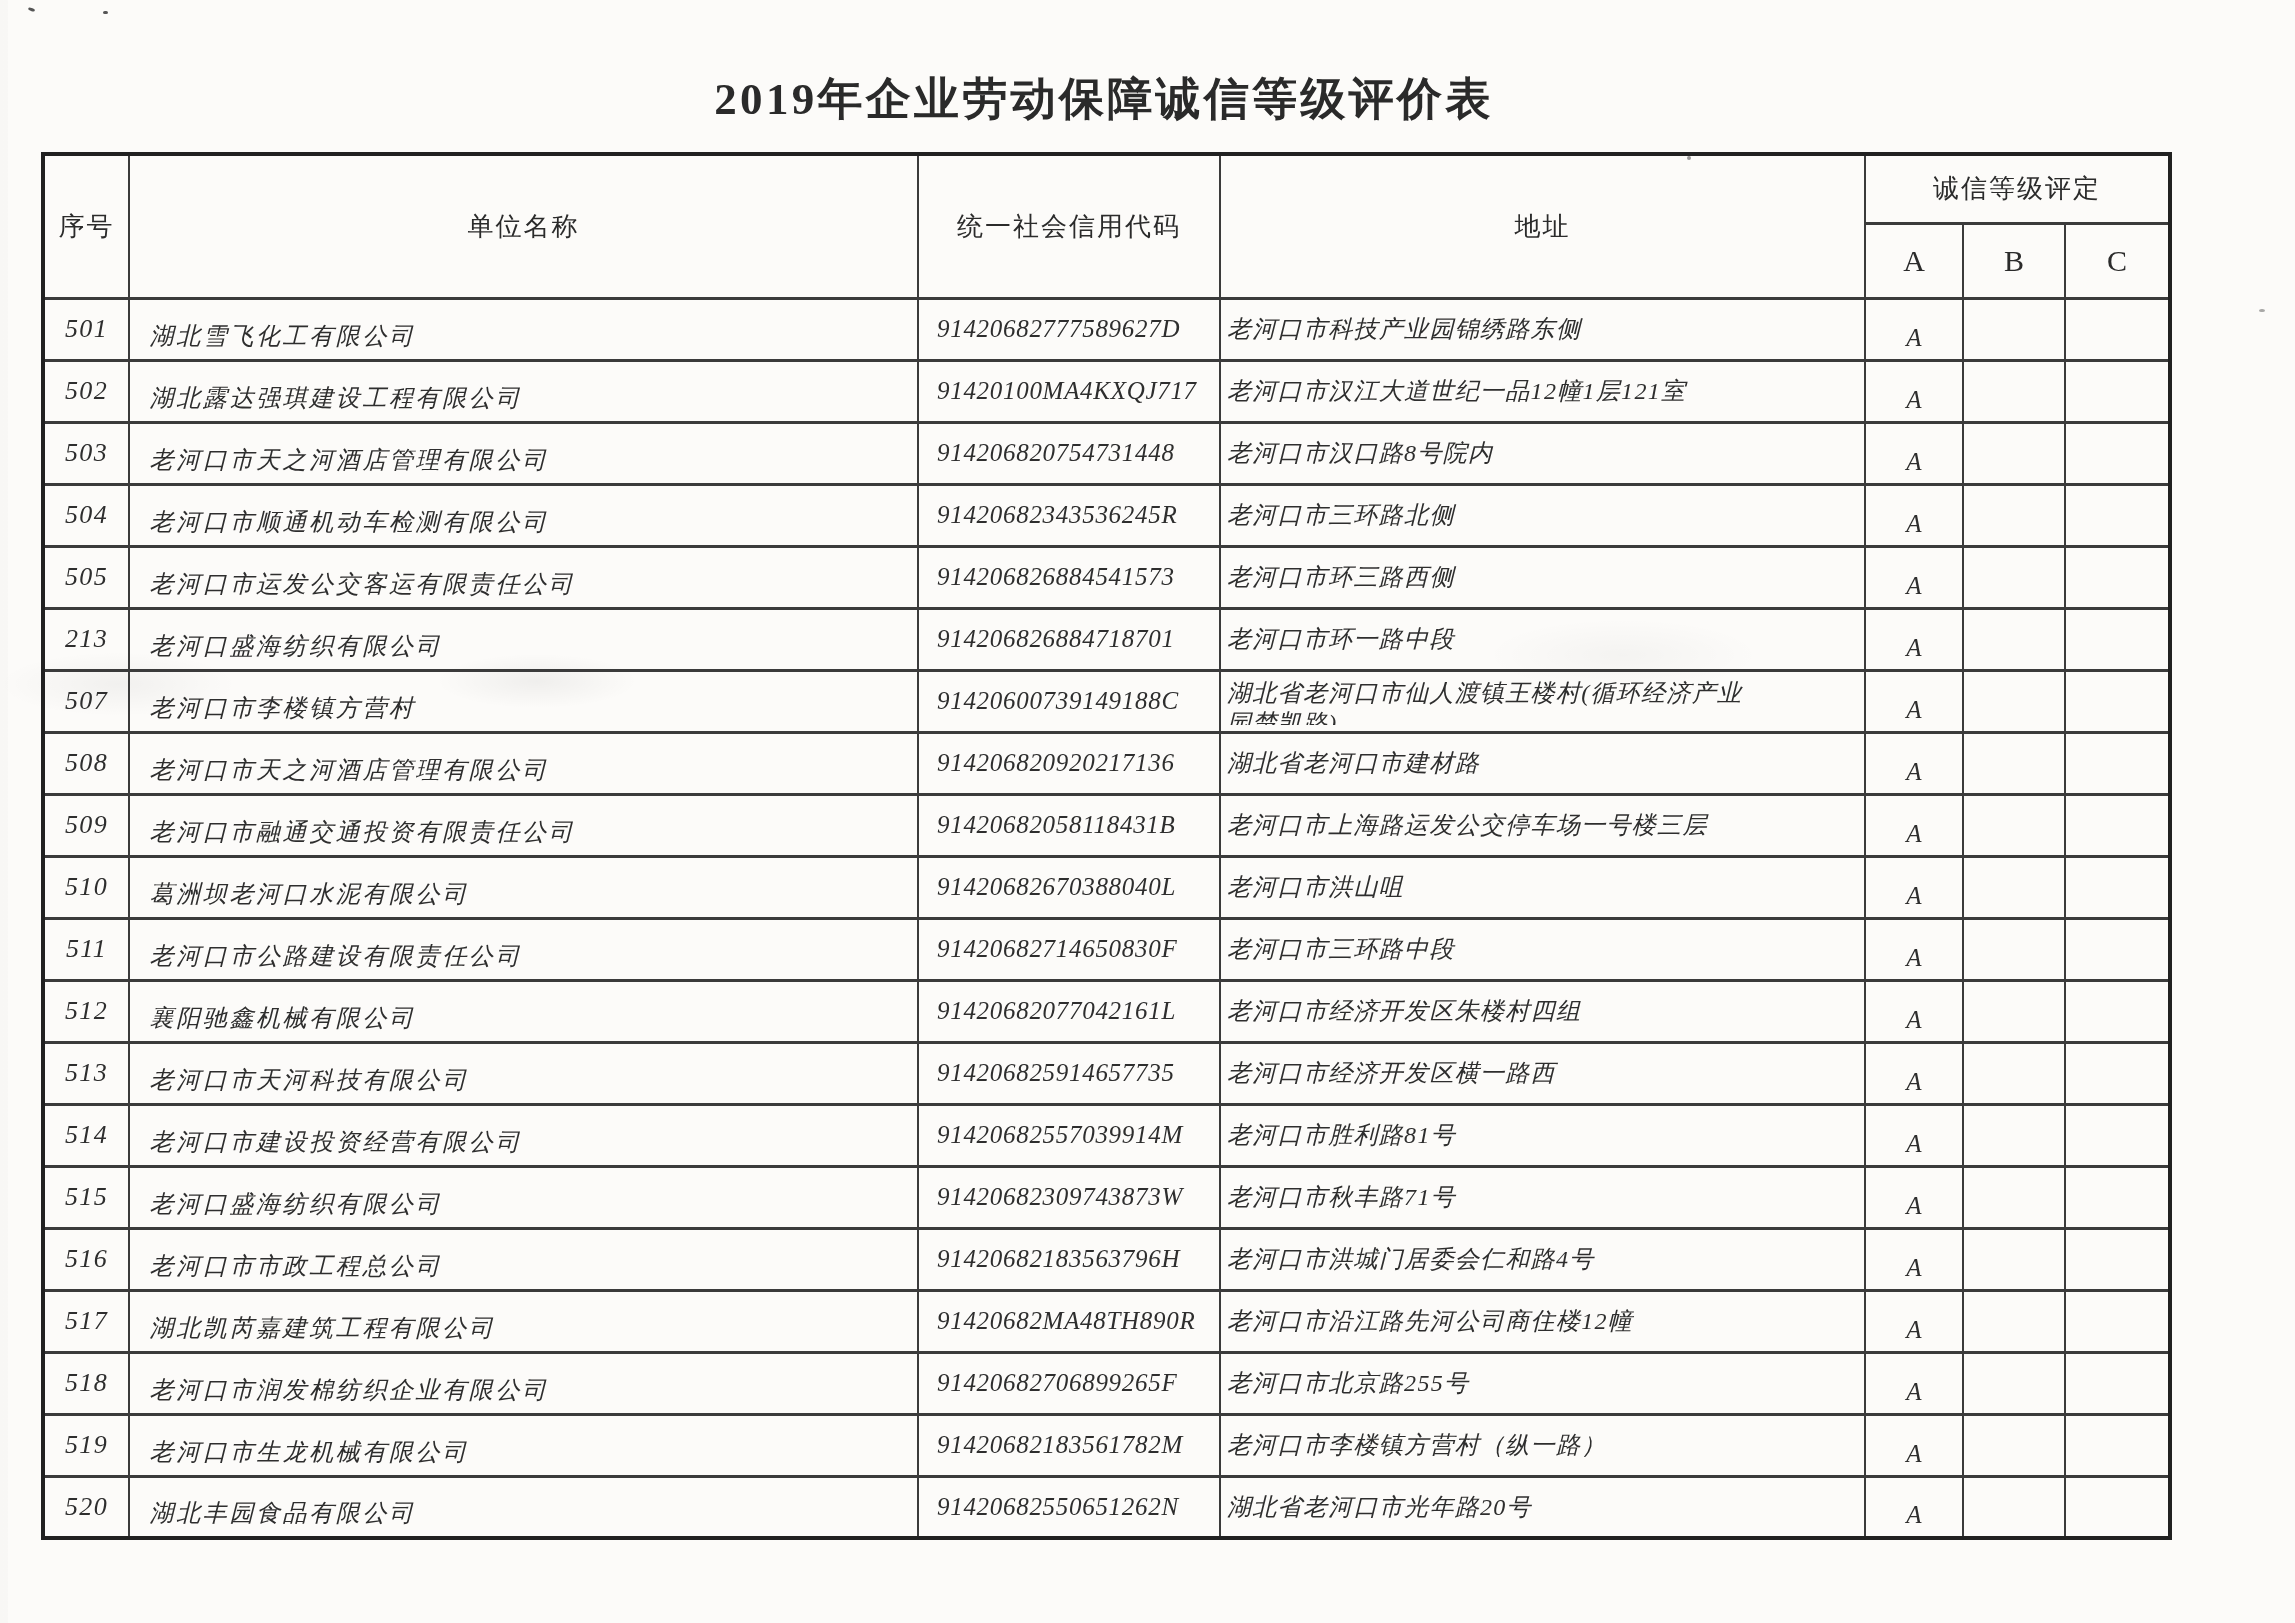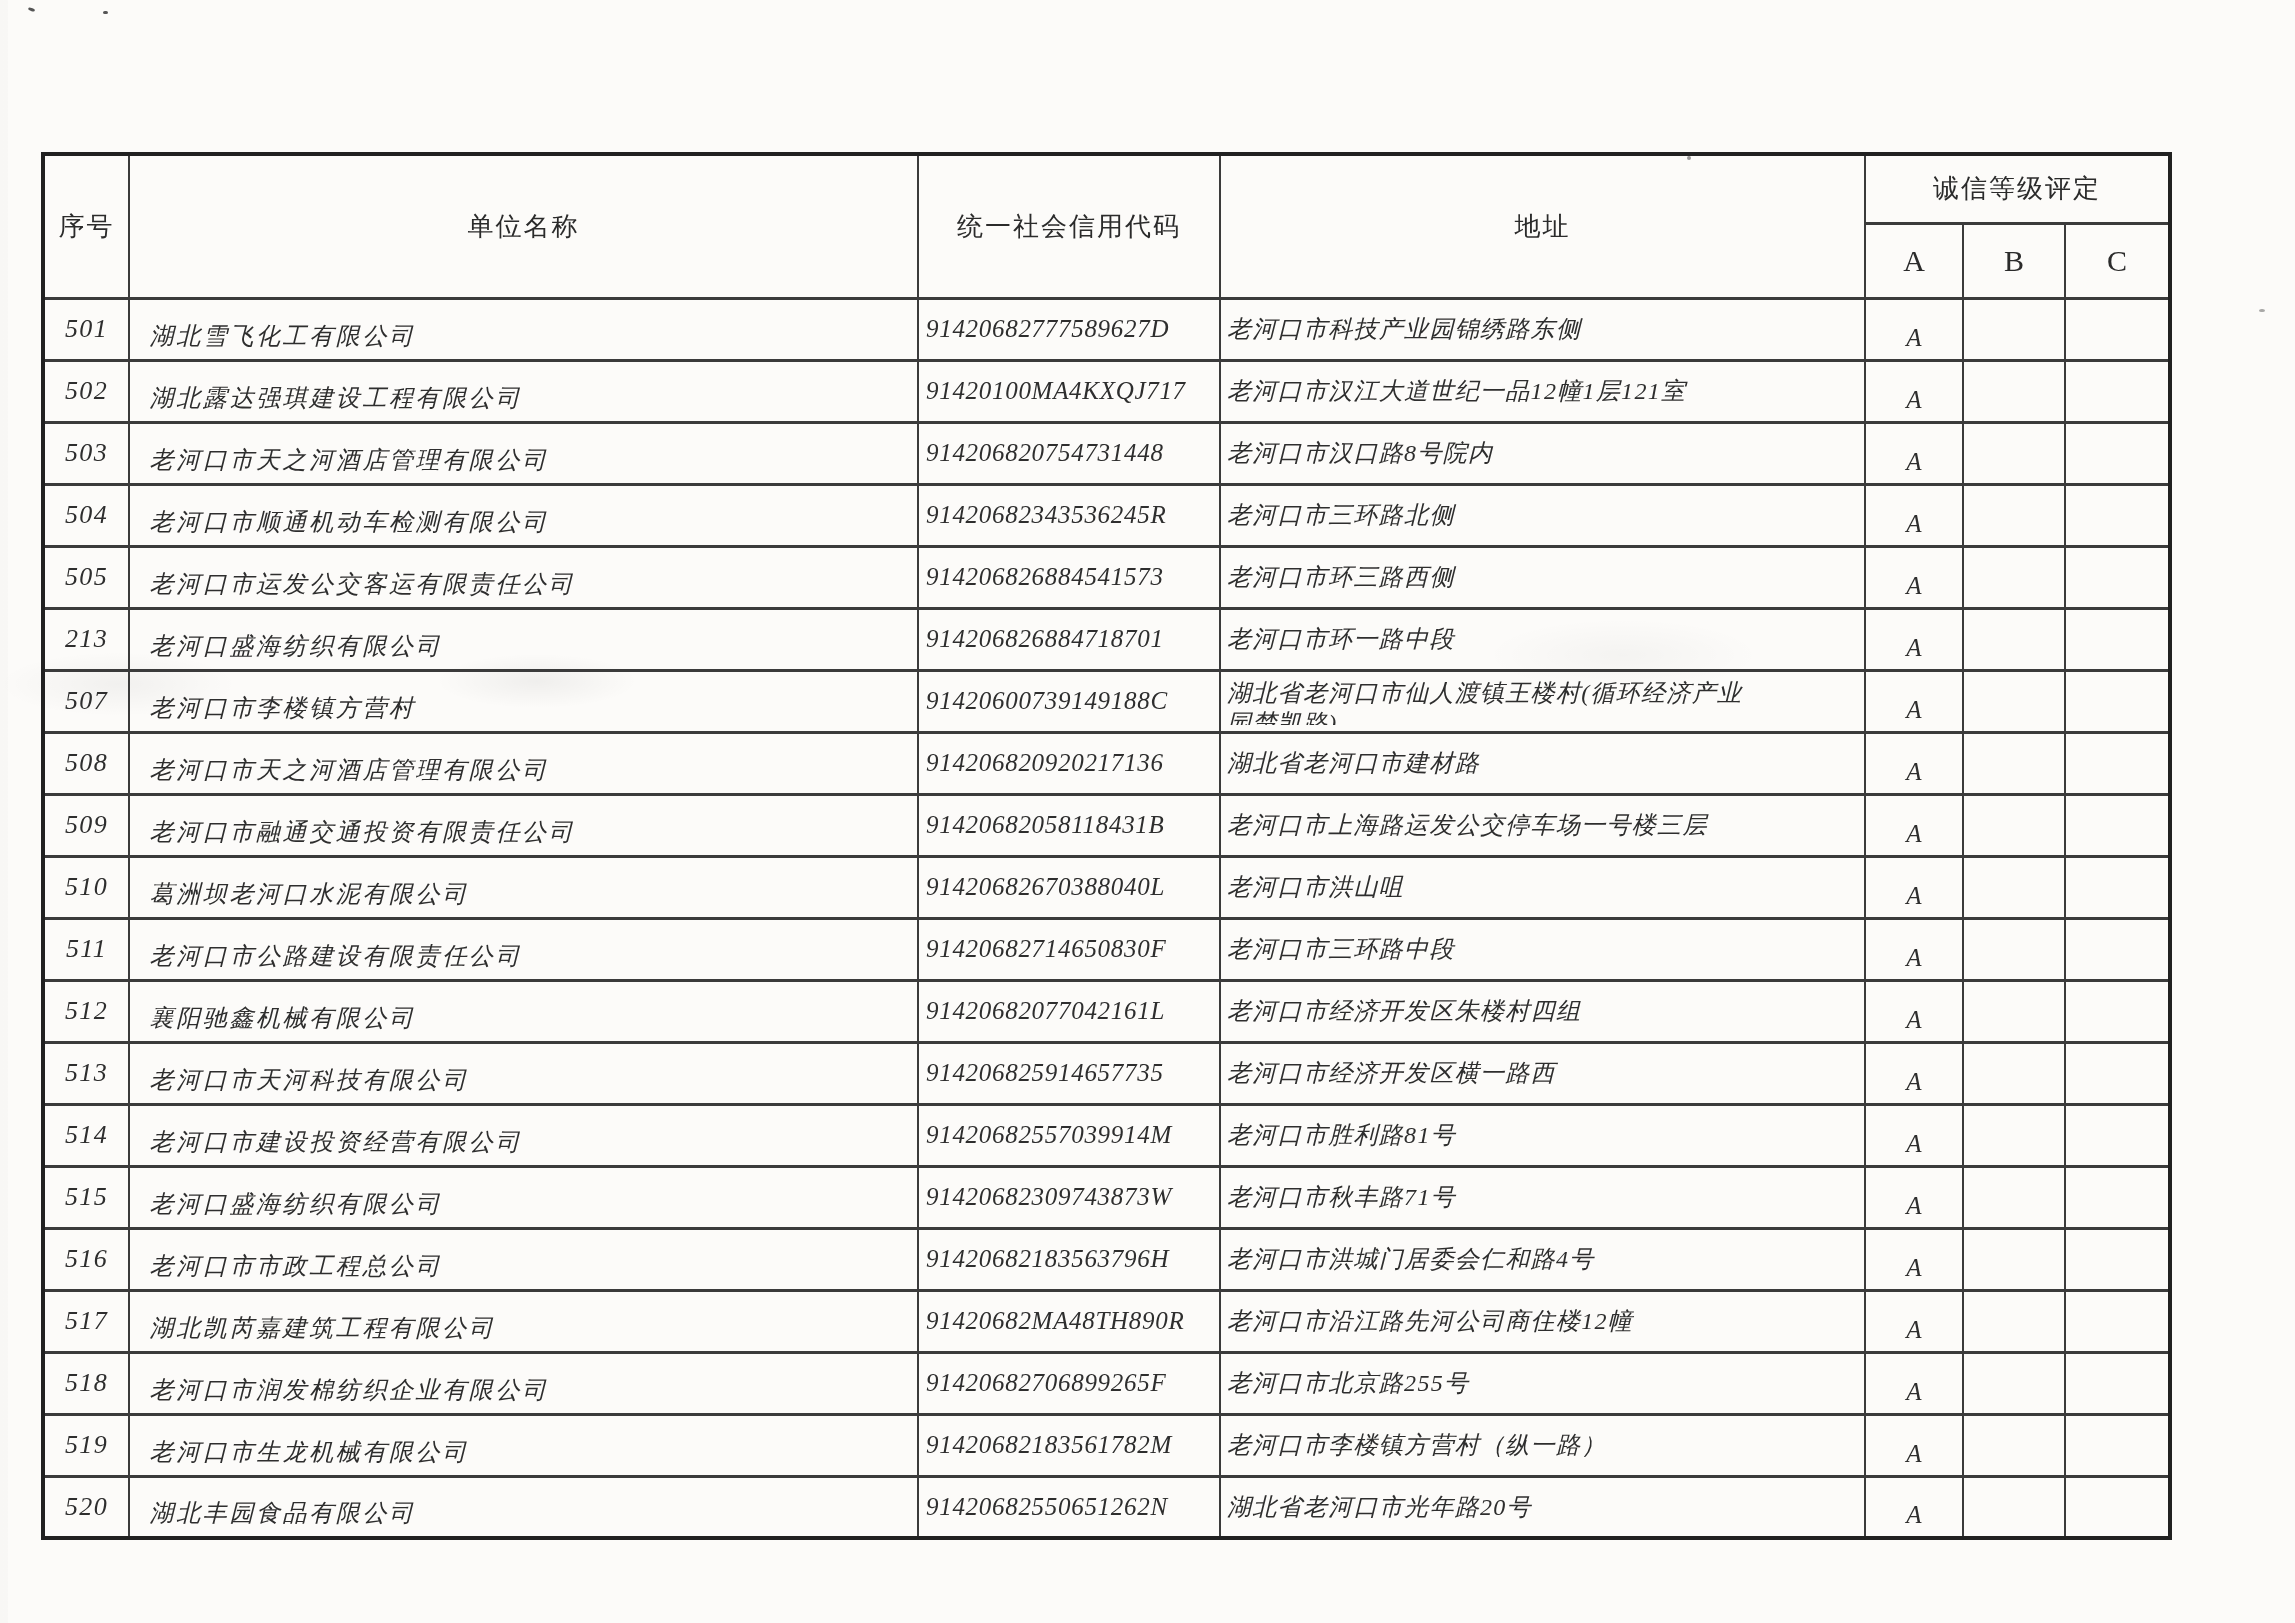--- a/index.html
+++ b/index.html
@@ -62,21 +62,21 @@
 
   thead tr.h1 { height: 69px; }
   thead tr.h2 { height: 75px; }
   tbody tr    { height: 62px; font-style: italic;  }
 
   th { font-size: 26px; letter-spacing: 2px; color: #2b2b2b; }
   th.h-abc { font-size: 30px; letter-spacing: 0; }
 
   td.c-no   { text-align: center; font-size: 26px; letter-spacing: 1.3px; }
   td.c-name .cw { padding-left: 19.6px; font-size: 24px; letter-spacing: 2.6px; white-space: nowrap; margin-top: 13px; }
-  td.c-code .cw { padding-left: 7px; font-size: 25px; letter-spacing: 0.7px; white-space: nowrap; }
+  td.c-code .cw { padding-left: 18px; font-size: 25px; letter-spacing: 0.7px; white-space: nowrap; }
   td.c-addr .cw {
     padding-left: 6px;
     padding-right: 111px;
     font-size: 24px;
     letter-spacing: 1.3px;
     line-height: 30px;
     max-height: 47px;
     overflow: hidden;
   }
   td.c-a, td.c-b, td.c-c { text-align: center; font-size: 25px; }
@@ -85,20 +85,21 @@
 </head>
 <body>
 
 <div class="page">
 
   <div class="speck s1"></div>
   <div class="speck s2"></div>
   <div class="speck s3"></div>
   <div class="speck s4"></div>
 
+  <div class="title">2019年企业劳动保障诚信等级评价表</div>
 
   <table class="rating-table">
     <colgroup>
       <col style="width:86px">
       <col style="width:789px">
       <col style="width:302px">
       <col style="width:645px">
       <col style="width:98px">
       <col style="width:102px">
       <col style="width:105px">

